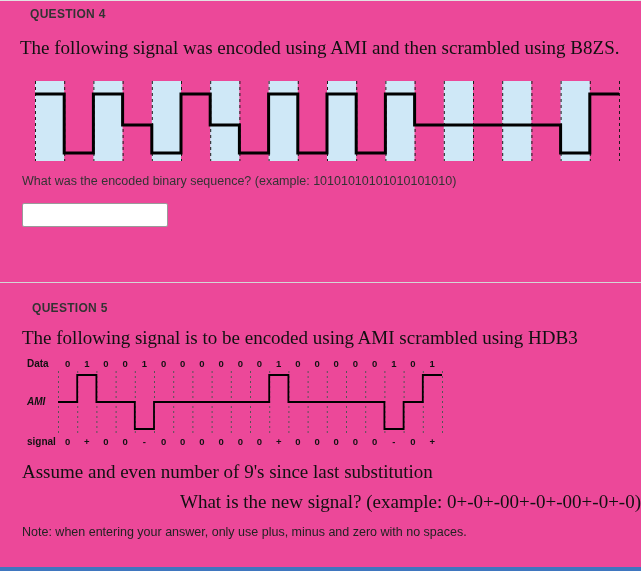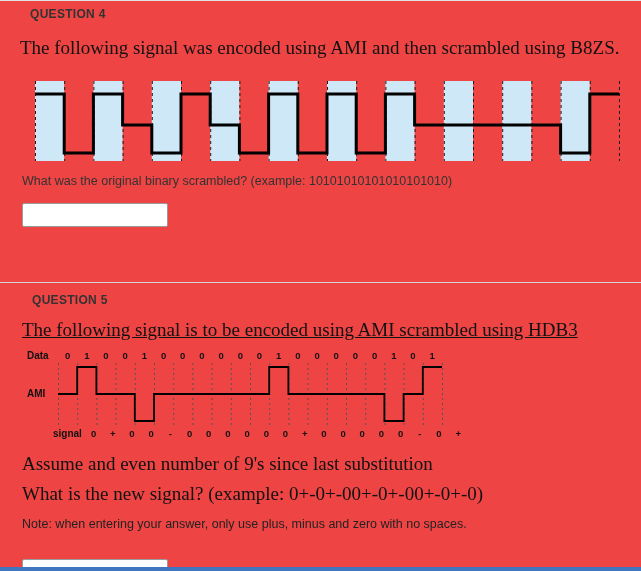--- a/index.html
+++ b/index.html
@@ -2,21 +2,21 @@
 <html><head>
 <meta charset="utf-8">
 <style>
   * { box-sizing: border-box; }
   html, body { margin: 0; padding: 0; background: #ffffff; }
   body { font-family: "Liberation Sans", sans-serif; }
   .page {
     position: relative;
     width: 641px;
     height: 571px;
-    background: #ef4444;
+    background: #ec4899;
     overflow: hidden;
     border-top: 1px solid #e2e2e2;
   }
   .qheader {
     font-size: 12px;
     font-weight: bold;
     color: #333333;
     letter-spacing: 0.3px;
     margin: 6px 0 0 30px;
   }
@@ -40,46 +40,46 @@
     height: 24px;
     border: 1px solid #9a9a9a;
     border-radius: 2px;
     background: #ffffff;
     padding: 2px 5px;
     font-size: 12px;
     font-family: "Liberation Sans", sans-serif;
     color: #222222;
   }
   .divider { height: 1px; background: #d5d5d5; margin-top: 55px; width: 100%; }
-  .q5 .qheader { margin: 10px 0 0 32px; }
-  .prompt5 { margin: 12px 0 0 22px; text-decoration: underline; }
+  .q5 .qheader { margin: 18px 0 0 32px; }
+  .prompt5 { margin: 12px 0 0 22px; }
   .figure { margin: 8px 0 0 22px; }
   .figrow { display: flex; align-items: center; }
   .figlabel {
     flex: 0 0 36px;
     width: 36px;
     padding-left: 5px;
     font-size: 10px;
     font-weight: bold;
     color: #111111;
     line-height: 14px;
   }
   .bits { display: flex; height: 14px; }
   .bits span {
     width: 19.2px;
     text-align: center;
     font-size: 9.5px;
     font-weight: bold;
     color: #111111;
     line-height: 14px;
   }
-  .wave-row { align-items: center; line-height: 0; }
-  .signal-row { margin-top: 2px; margin-left: 26px; }
+  .wave-row { align-items: center; line-height: 0; font-style: italic; }
+  .signal-row { margin-top: 2px; }
   .assumption { margin: 12px 0 0 22px; }
-  .q5question { margin: 8px 0 12px 22px; }
+  .q5question { margin: 8px 0 12px 22px; text-align: right; }
   .note {
     font-size: 12.5px;
     color: #222222;
     margin: 7px 0 0 22px;
   }
   .q5 .answer-input { margin-top: 28px; }
   .bottom-bar {
     position: absolute;
     left: 0; right: 0; bottom: 0;
     height: 4px;
@@ -123,21 +123,21 @@
           <line x1="409.3" x2="409.3" y1="0" y2="80" stroke="#1a1a1a" stroke-width="1" stroke-dasharray="3,3"></line>
           <line x1="438.5" x2="438.5" y1="0" y2="80" stroke="#1a1a1a" stroke-width="1" stroke-dasharray="3,3"></line>
           <line x1="467.7" x2="467.7" y1="0" y2="80" stroke="#1a1a1a" stroke-width="1" stroke-dasharray="3,3"></line>
           <line x1="496.9" x2="496.9" y1="0" y2="80" stroke="#1a1a1a" stroke-width="1" stroke-dasharray="3,3"></line>
           <line x1="526.1" x2="526.1" y1="0" y2="80" stroke="#1a1a1a" stroke-width="1" stroke-dasharray="3,3"></line>
           <line x1="555.3" x2="555.3" y1="0" y2="80" stroke="#1a1a1a" stroke-width="1" stroke-dasharray="3,3"></line>
           <line x1="584.5" x2="584.5" y1="0" y2="80" stroke="#1a1a1a" stroke-width="1" stroke-dasharray="3,3"></line>
           <path d="M0,13 L0,13 L29.2,13 L29.2,72 L58.4,72 L58.4,13 L87.6,13 L87.6,44 L116.8,44 L116.8,72 L146,72 L146,13 L175.2,13 L175.2,44 L204.4,44 L204.4,72 L233.6,72 L233.6,13 L262.8,13 L262.8,72 L292,72 L292,13 L321.2,13 L321.2,72 L350.4,72 L350.4,13 L379.59999999999997,13 L379.59999999999997,44 L408.8,44 L408.8,44 L438,44 L438,44 L467.2,44 L467.2,44 L496.4,44 L496.4,44 L525.6,44 L525.6,72 L554.8,72 L554.8,13 L584,13" fill="none" stroke="#000000" stroke-width="3" stroke-linejoin="miter"></path>
         </svg>
     </div>
-    <p class="question-line">What was the original binary scrambled? (example: 10101010101010101010)</p>
+    <p class="question-line">What was the encoded binary sequence? (example: 10101010101010101010)</p>
     <input class="answer-input" type="text" value="" style="">
   </section>
 
   <div class="divider"></div>
 
   <section class="question q5">
     <div class="qheader">QUESTION 5</div>
     <p class="serif prompt5">The following signal is to be encoded using AMI scrambled using HDB3</p>
 
     <div class="figure">

